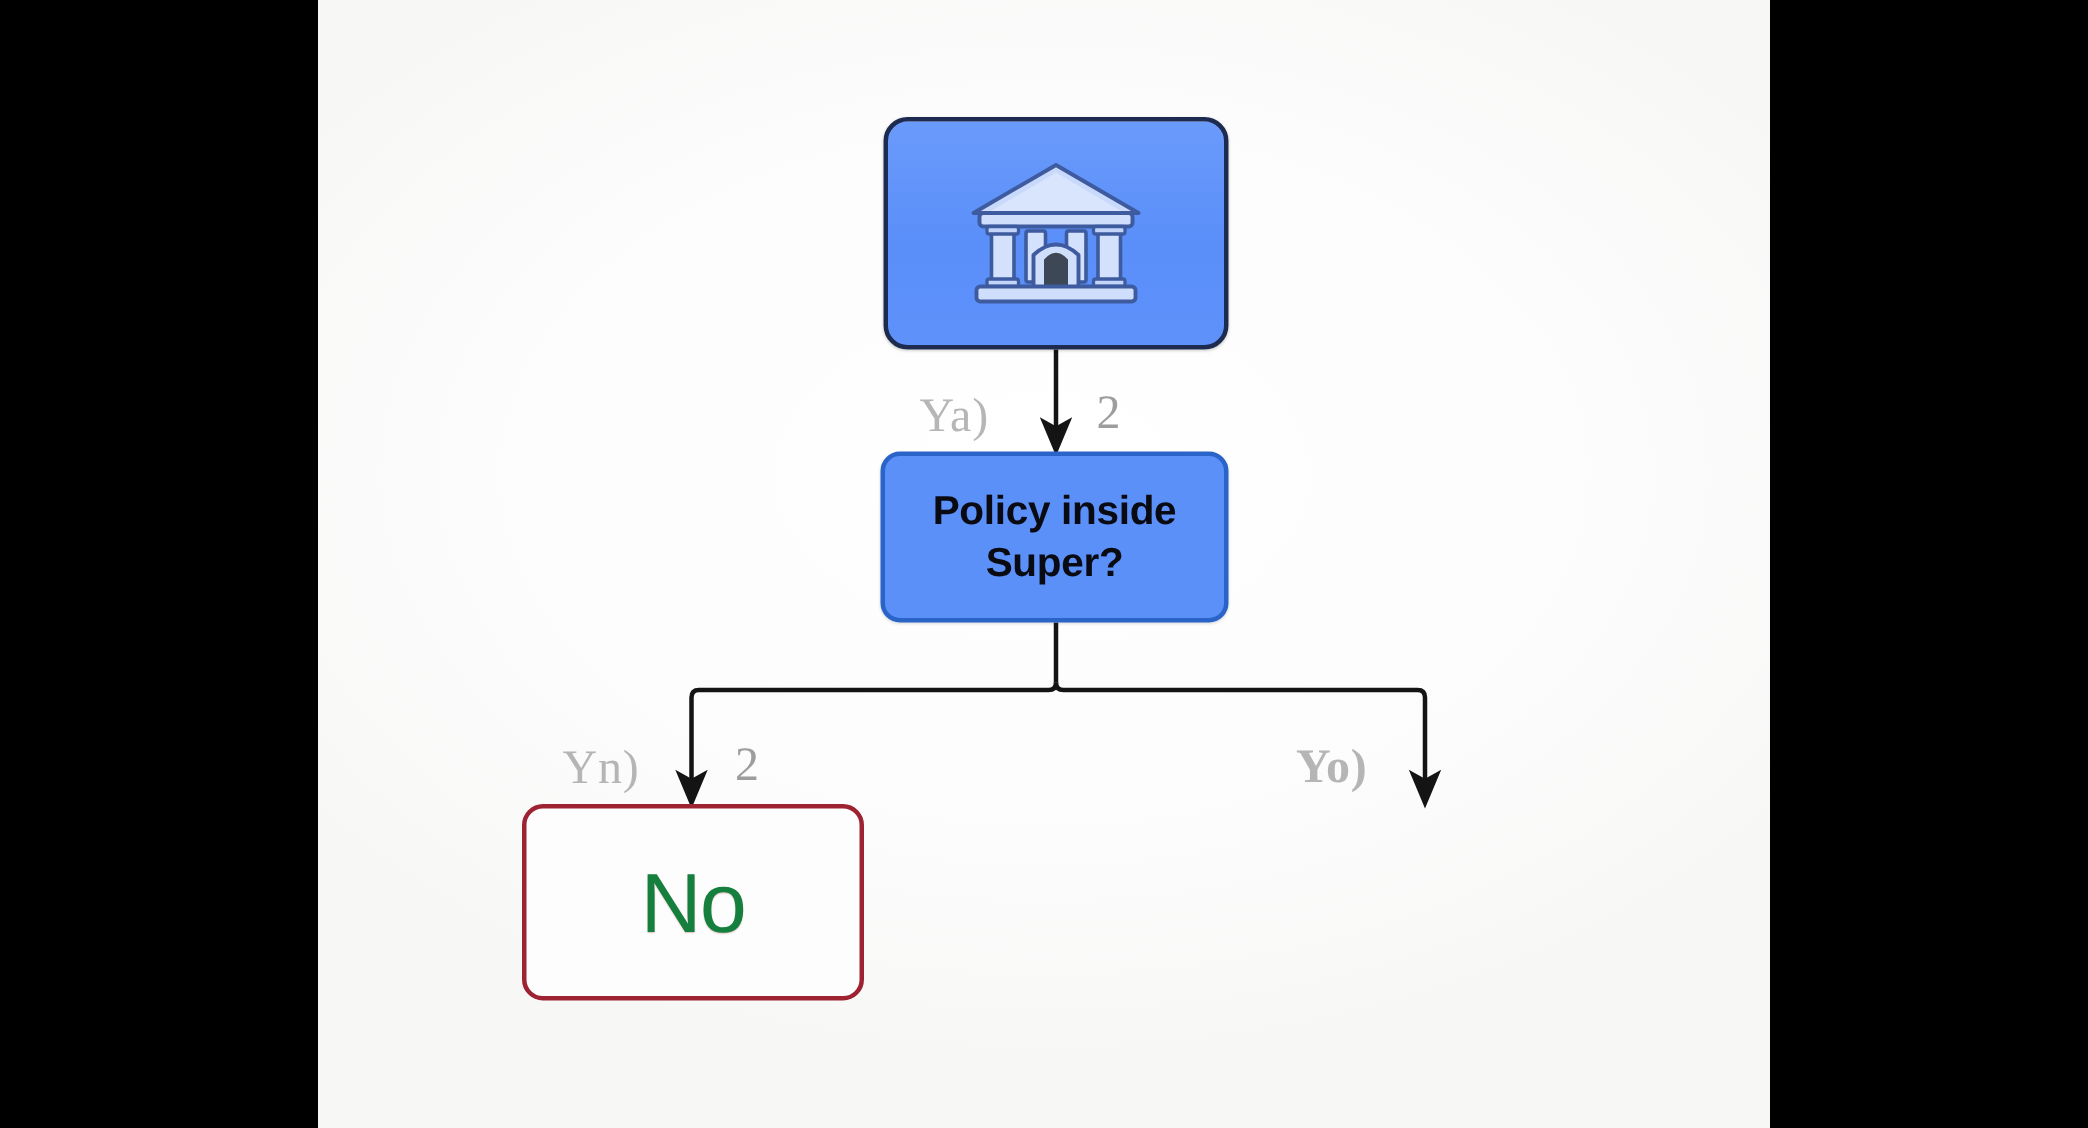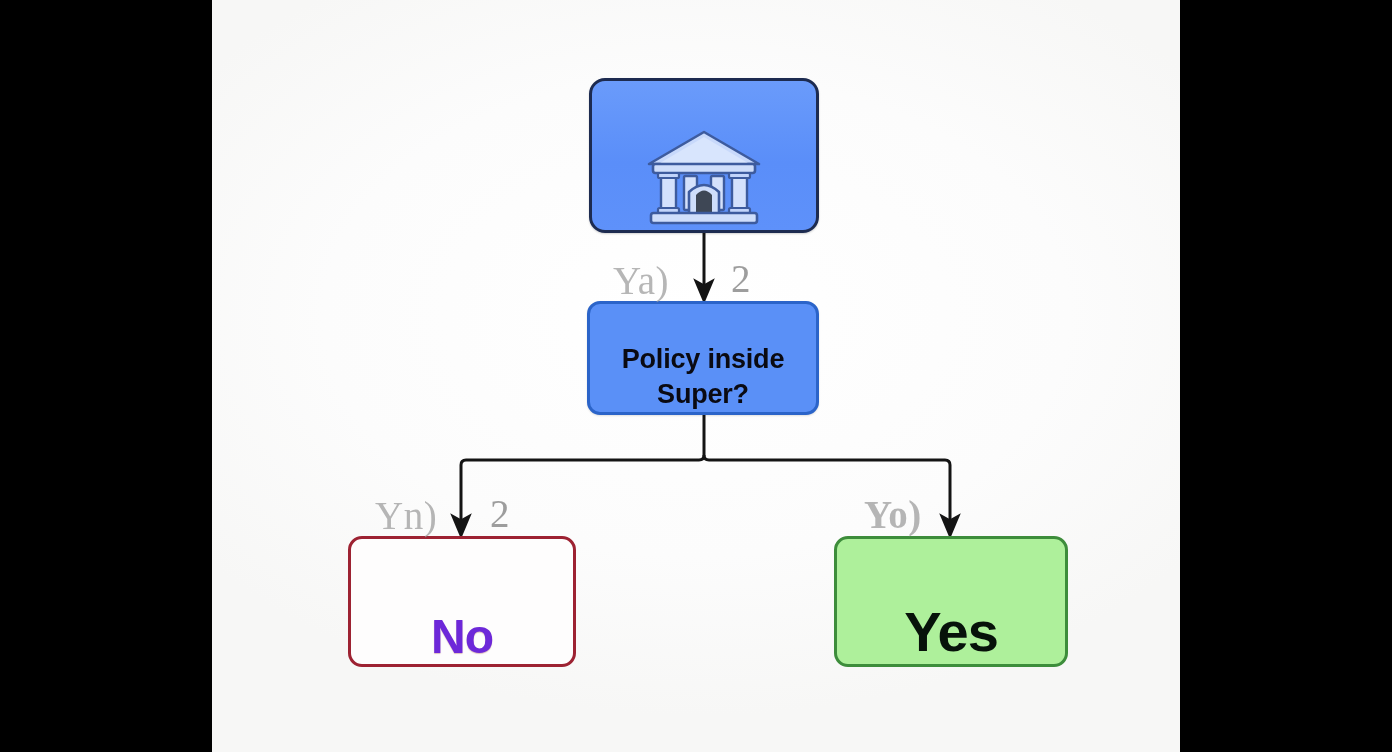--- a/index.html
+++ b/index.html
@@ -47,21 +47,21 @@
     position: absolute;
     left: 0; top: 0;
     width: 968px; height: 752px;
     pointer-events: none;
   }
 
   
   .node {
     position: absolute;
     display: flex;
-    align-items: flex-end;
+    align-items: center;
     justify-content: center;
     text-align: center;
   }
 
   .node-bank {
     left: 377px;
     top: 78px;
     width: 230px;
     height: 155px;
     background: linear-gradient(180deg, #6a9bfb 0%, #5a8ef9 55%, #5e91fa 100%);
@@ -91,23 +91,23 @@
   .node-no {
     left: 136px;
     top: 536px;
     width: 228px;
     height: 131px;
     background: #fefdfd;
     border: 3px solid #9d2232;
     border-radius: 14px;
   }
   .node-no .label {
-    font-size: 48px;
-    font-weight: bold;
-    color: #6d28d9;
+    font-size: 56px;
+    font-weight: normal;
+    color: #15803d;
     letter-spacing: -1px;
     text-shadow: 0 1px 1px rgba(120,0,0,0.25);
   }
 
   .node-yes {
     left: 622px;
     top: 536px;
     width: 234px;
     height: 131px;
     background: #aef09b;
@@ -121,21 +121,21 @@
     letter-spacing: -1px;
   }
 
   
   .bank-icon { width: 122px; height: 104px; display: block; }
 
   
   .edge-label {
     position: absolute;
     font-family: "Liberation Serif", serif;
-    font-size: 39px;
+    font-size: 32px;
     color: #9b9b9b;
     opacity: 0.72;
     white-space: nowrap;
     letter-spacing: 0.5px;
   }
   .edge-label.num { color: #8d8d8d; opacity: 0.85; }
 
   .lbl-ya   { left: 401px; top: 258px; }
   .lbl-ya-n { left: 519px; top: 256px; }
   .lbl-yn   { left: 163px; top: 493px; text-align: center; }
@@ -201,23 +201,20 @@
       <div class="label">
         <span>Policy inside</span><br>
         <span>Super?</span>
       </div>
     </div>
 
     <div class="node node-no">
       <span class="label">No</span>
     </div>
 
-    <div class="node node-yes">
-      <span class="label">Yes</span>
-    </div>
 
     <span class="edge-label lbl-ya">Ya)</span>
     <span class="edge-label num lbl-ya-n">2</span>
 
     <span class="edge-label lbl-yn">Yn)</span>
     <span class="edge-label num lbl-yn-n">2</span>
 
     <span class="edge-label lbl-yo">Yo)</span>
 
   </div>

